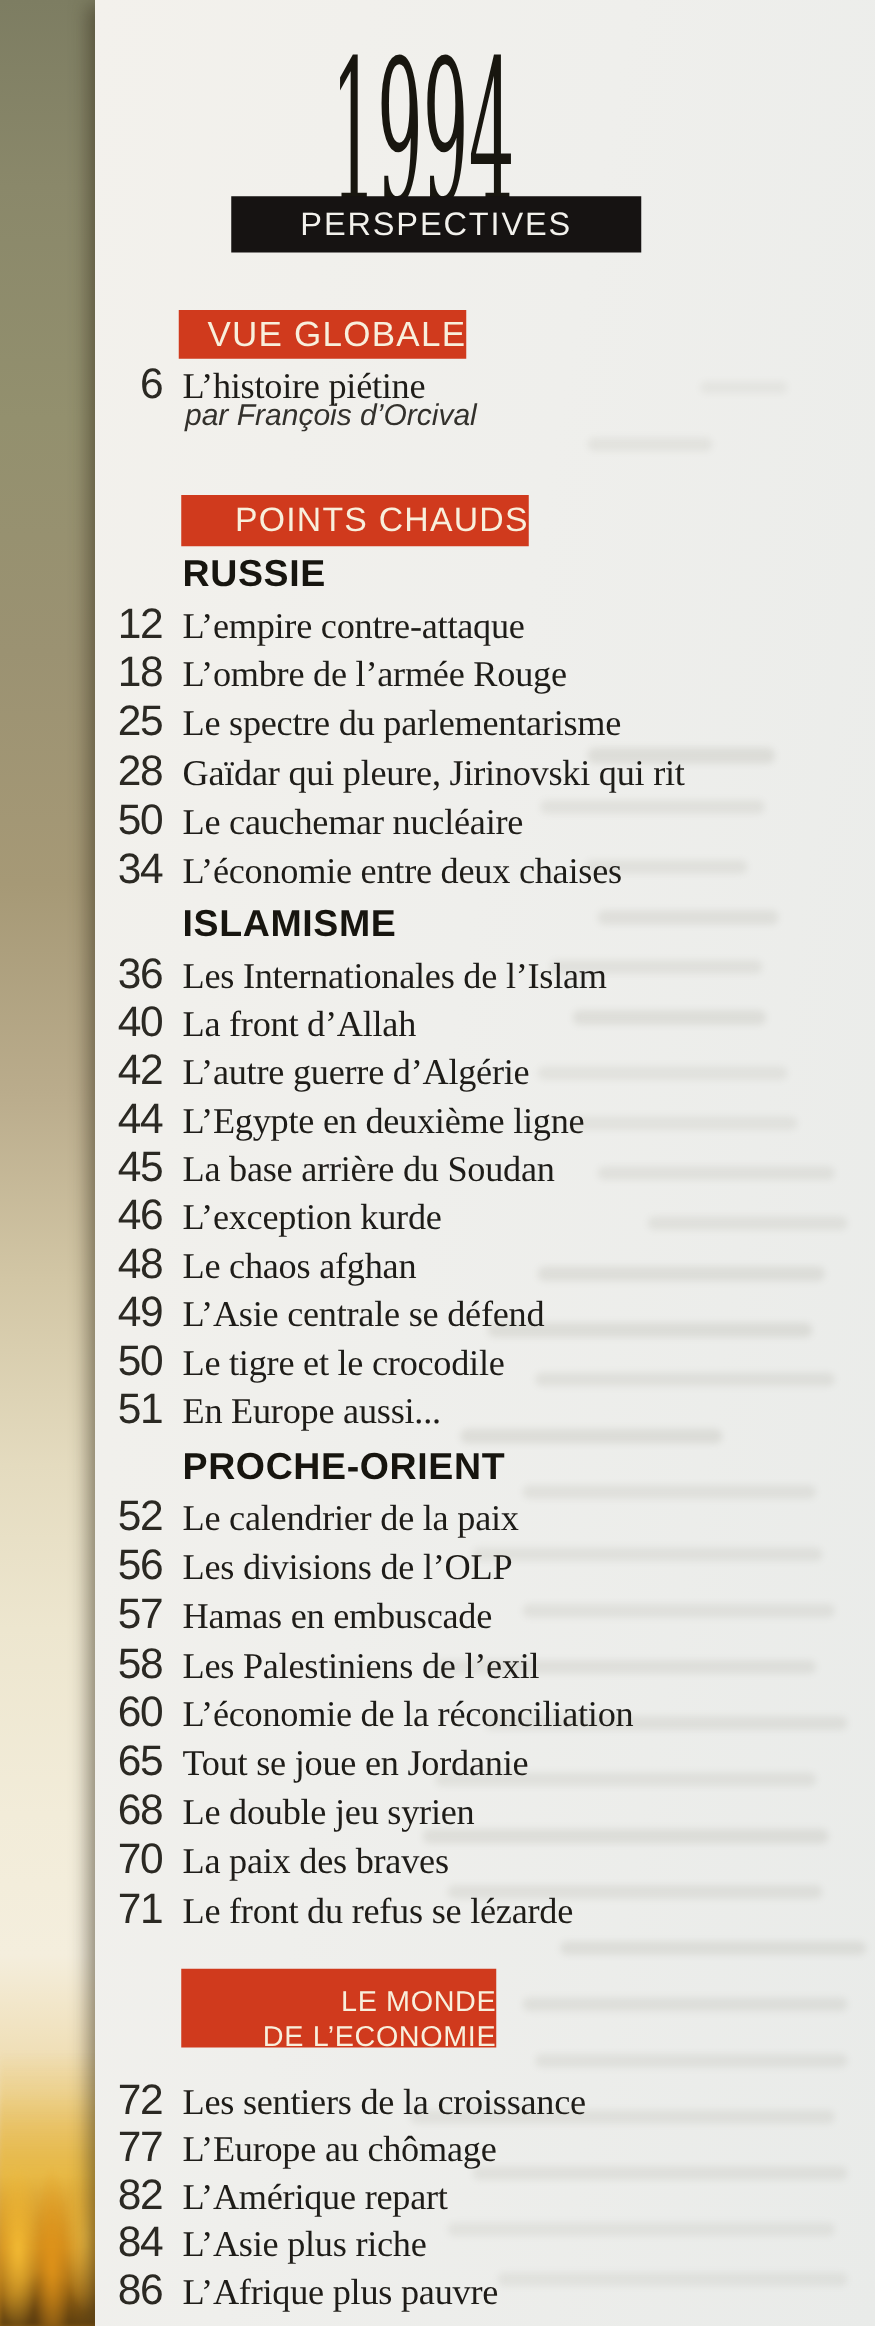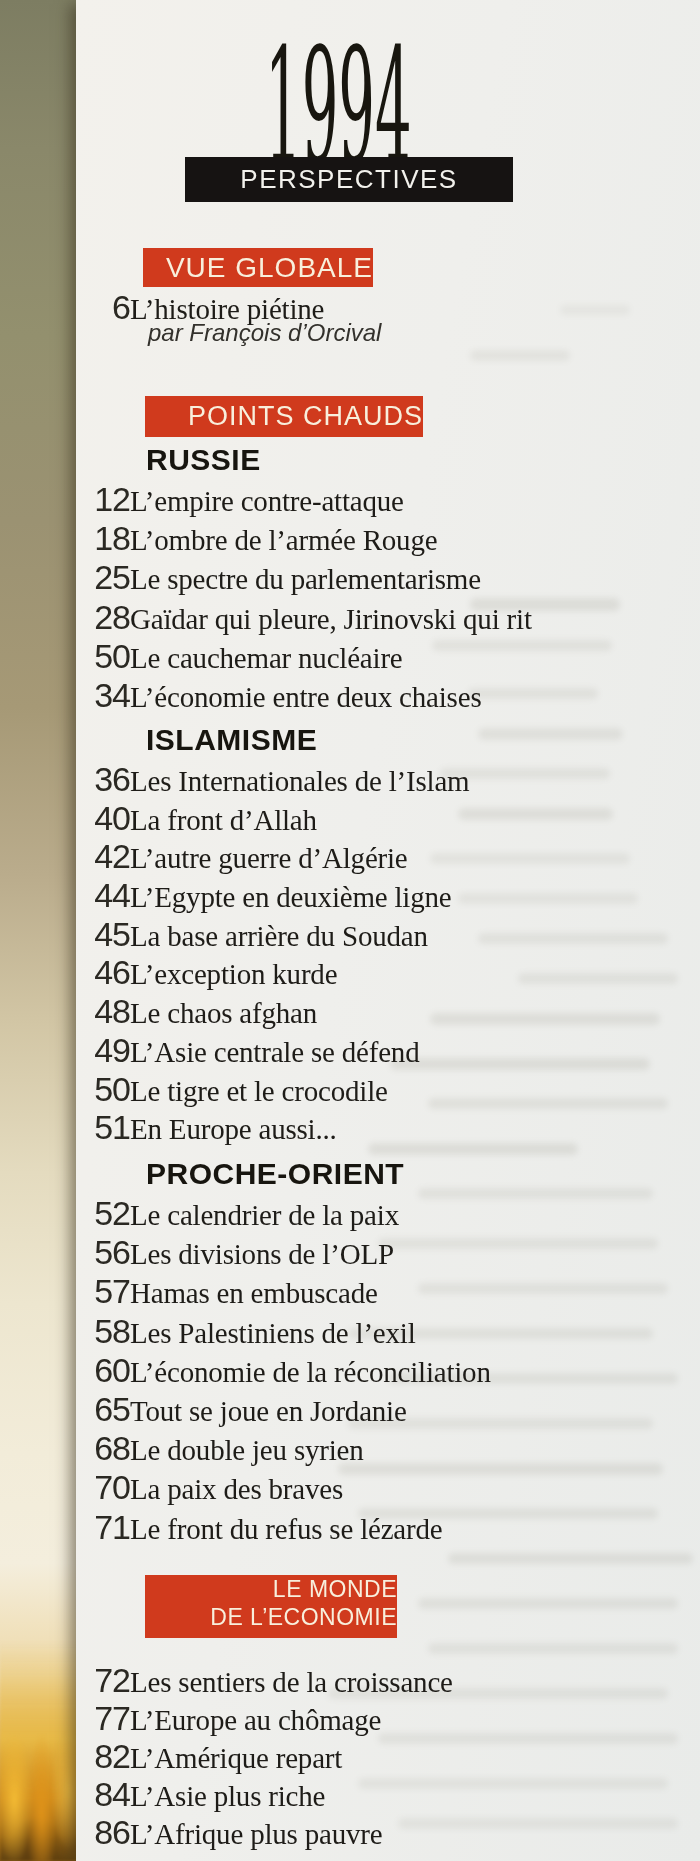--- a/index.html
+++ b/index.html
@@ -40,38 +40,38 @@
     background:#161312;color:#f2f1ec;font-size:26px;letter-spacing:1.5px;
     line-height:45px;text-align:center;font-weight:500;}
 
   
   .redtag{position:absolute;background:#d03a1d;color:#f8efdc;text-align:right;}
   .tag-vue{left:143px;top:248px;width:230px;height:39px;line-height:39px;
     font-size:28px;letter-spacing:1px;}
   .tag-points{left:145px;top:396px;width:278px;height:41px;line-height:41px;
     font-size:27px;letter-spacing:1px;}
   .tag-monde{left:145px;top:1575px;width:252px;height:63px;font-size:23px;
-    letter-spacing:.5px;line-height:28px;padding-top:0;box-sizing:border-box;}
+    letter-spacing:.5px;line-height:28px;padding-top:12px;box-sizing:border-box;}
 
   
   .group-heading{position:absolute;left:146px;font-weight:700;font-size:30px;
     letter-spacing:.5px;color:#17150f;line-height:32px;}
   .heading-russie{top:444px;}
   .heading-islamisme{top:724px;}
   .heading-proche{top:1158px;}
 
   
   .toc-list{position:absolute;left:58px;width:640px;--rh:39.2px;}
   .list-russie{top:480px;}
   .list-islamisme{top:760px;--rh:38.7px;}
   .list-proche{top:1194px;}
   .list-econ{top:1661px;--rh:38px;}
   .row{display:flex;align-items:baseline;height:var(--rh);line-height:var(--rh);}
   .num{flex:0 0 72px;text-align:right;font-size:34px;color:#2b2923;letter-spacing:-1px;}
-  .ttl{margin-left:0;font-family:"Liberation Serif",serif;font-size:29px;
+  .ttl{margin-left:16px;font-family:"Liberation Serif",serif;font-size:29px;
     letter-spacing:-.2px;color:#1e1c18;white-space:nowrap;}
 
   .entry-vue{position:absolute;left:58px;top:288px;width:640px;--rh:38px;}
   .byline{position:absolute;left:148px;top:318px;height:30px;line-height:30px;
     font-style:italic;font-size:24px;color:#33312c;}
 </style>
 </head>
 <body>
 
 <div class="scene">

